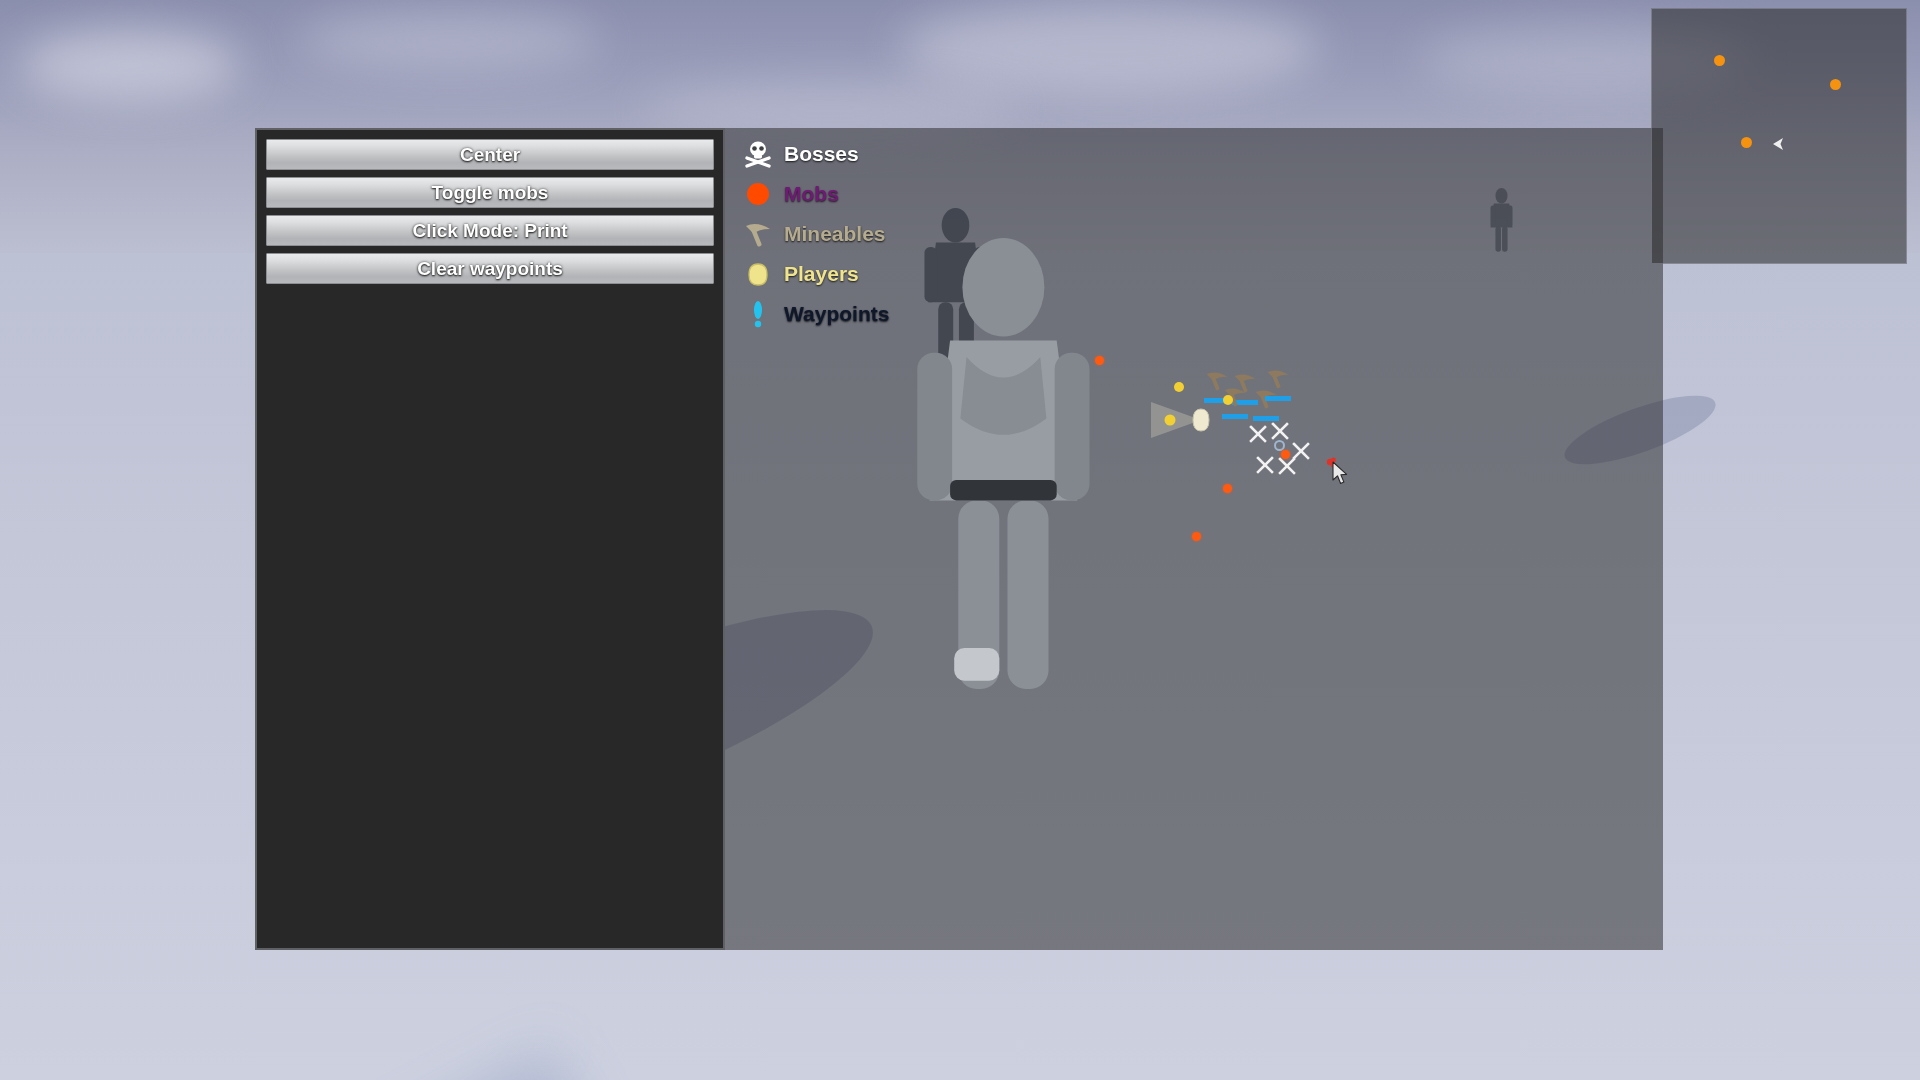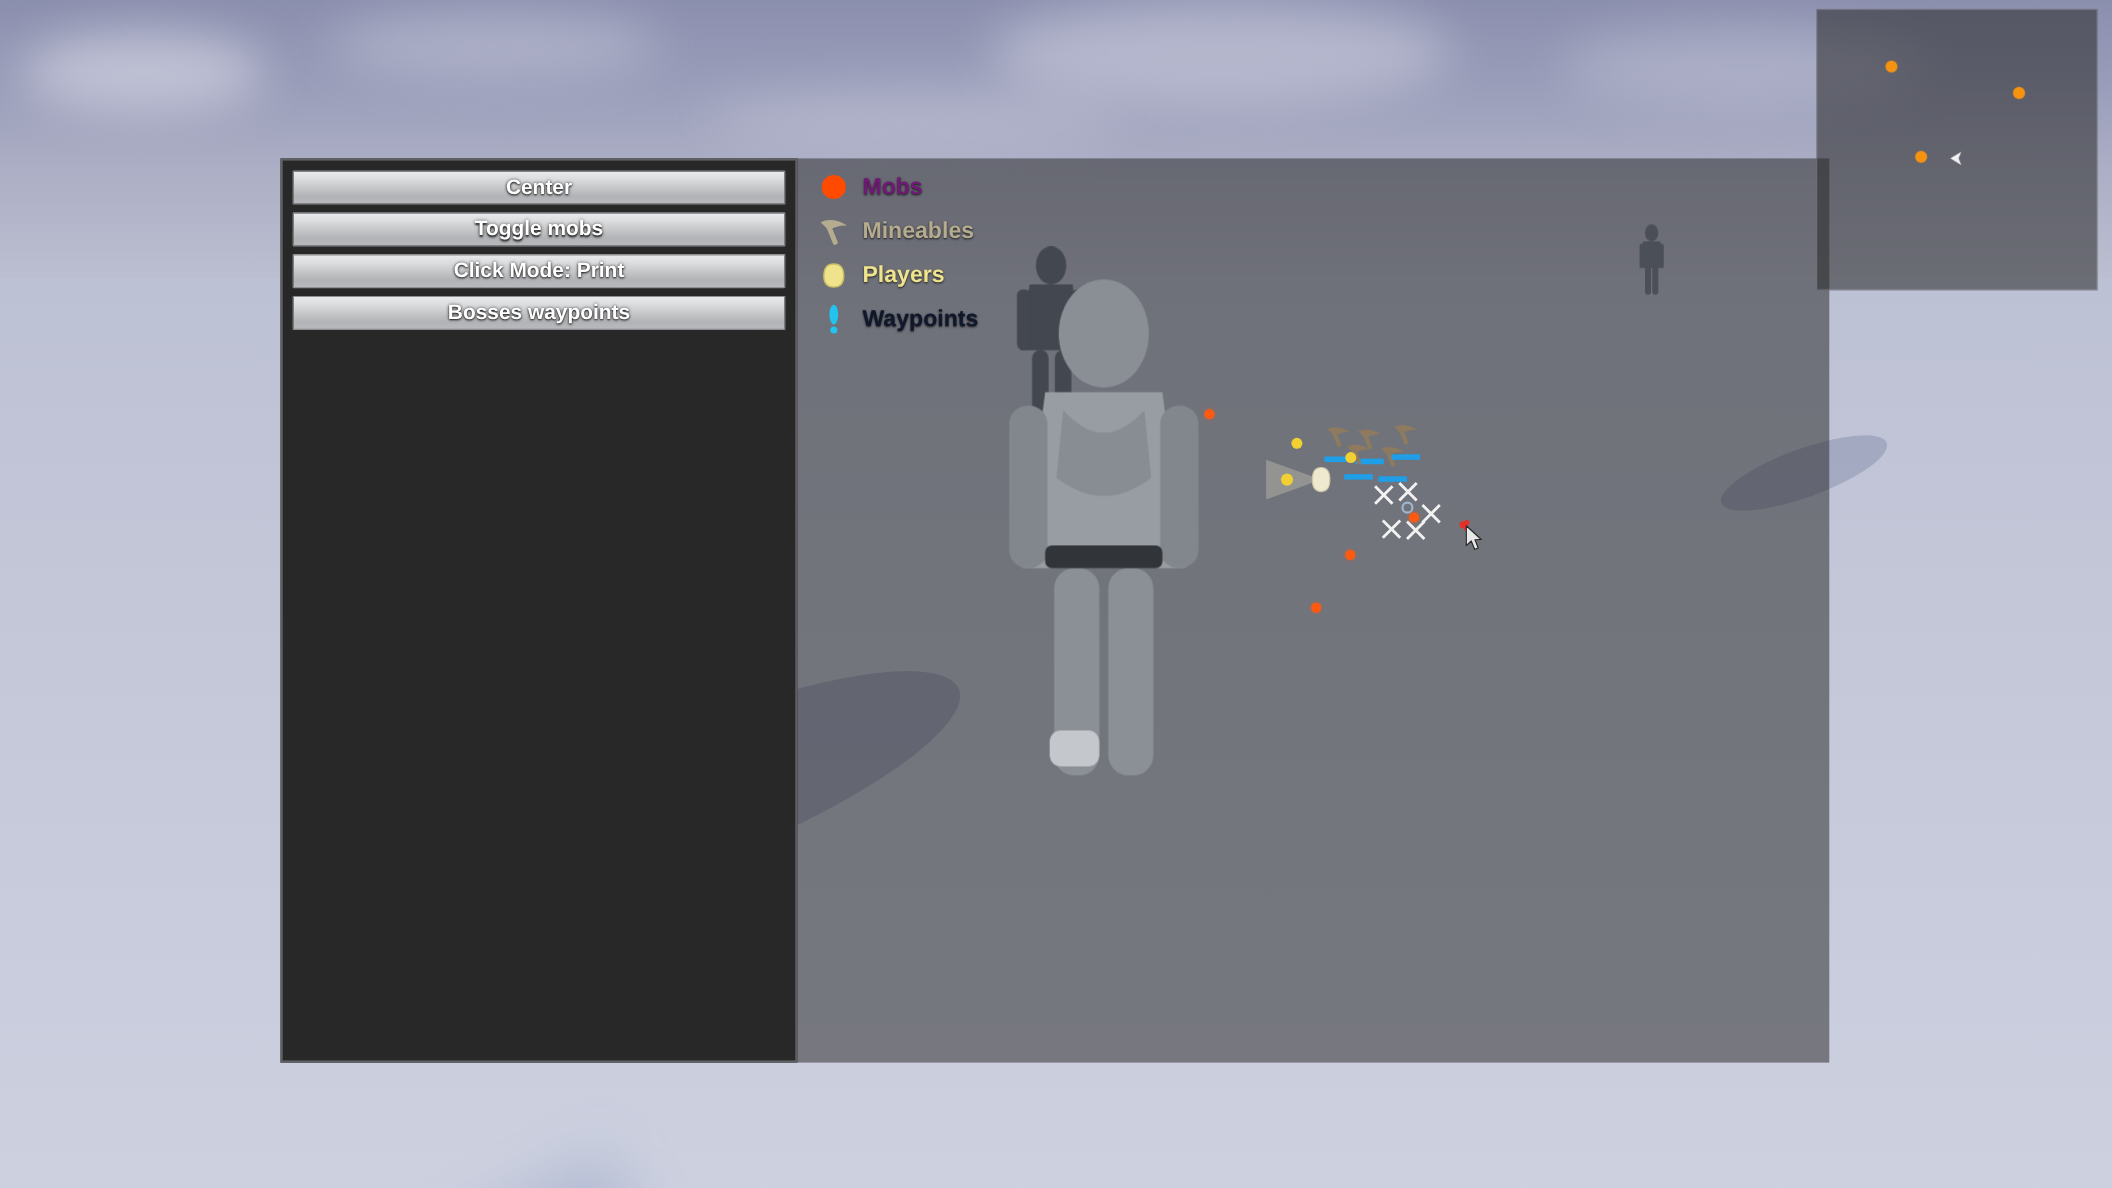--- a/index.html
+++ b/index.html
@@ -55,21 +55,21 @@
     background: rgba(110,125,175,0.30);
     filter: blur(26px);
     transform-origin: center;
   }
   .gs1 { left: 20px;  top: 930px; width: 600px; height: 150px; transform: rotate(-28deg);}
 
   
   .overlay {
     position: absolute;
     left: 255px;
-    top: 144px;
+    top: 128px;
     width: 1235px;
     height: 822px;
   }
 
   
   .control-panel {
     position: absolute;
     left: 0;
     top: 0;
     width: 470px;
@@ -236,21 +236,21 @@
     </svg>
   </div>
 
   <div class="overlay">
 
     <div class="control-panel">
       <div class="btn-stack">
         <button class="ue-button">Center</button>
         <button class="ue-button">Toggle mobs</button>
         <button class="ue-button">Click Mode: Print</button>
-        <button class="ue-button">Bosses waypoints</button>
+        <button class="ue-button">Clear waypoints</button>
       </div>
     </div>
 
     <div class="map-area">
 
       <svg width="938" height="822" style="position:absolute;left:0;top:0;">
         <g opacity="0.95">
 
           <g fill="#4a4d56" transform="translate(760,60) scale(0.55)">
             <ellipse cx="30" cy="14" rx="11" ry="14"></ellipse>
@@ -288,20 +288,37 @@
             <rect x="26" y="128" width="20" height="92" rx="9" fill="#8d9299"></rect>
             <rect x="50" y="128" width="20" height="92" rx="9" fill="#8d9299"></rect>
             <rect x="22" y="118" width="52" height="10" rx="3" fill="#2e3136"></rect>
             <rect x="24" y="200" width="22" height="16" rx="5" fill="#c9cdd2"></rect>
           </g>
         </g>
       </svg>
 
       <div class="legend">
 
+        <div class="legend-row">
+          <span class="legend-icon">
+            <svg width="30" height="28" viewBox="0 0 30 28">
+              <g fill="#ffffff">
+                <ellipse cx="15" cy="9" rx="8" ry="7.5"></ellipse>
+                <rect x="11" y="14.5" width="8" height="4" rx="1.4"></rect>
+                <g stroke="#ffffff" stroke-width="3.4" stroke-linecap="round">
+                  <line x1="4" y1="18" x2="26" y2="26"></line>
+                  <line x1="26" y1="18" x2="4" y2="26"></line>
+                </g>
+                <circle cx="11.5" cy="8.5" r="2.3" fill="#3d3f42"></circle>
+                <circle cx="18.5" cy="8.5" r="2.3" fill="#3d3f42"></circle>
+              </g>
+            </svg>
+          </span>
+          <span class="legend-label" style="color:#ffffff">Bosses</span>
+        </div>
 
 
         <div class="legend-row">
           <span class="legend-icon">
             <svg width="30" height="30" viewBox="0 0 30 30">
               <circle cx="15" cy="15" r="11" fill="#ff4a00"></circle>
             </svg>
           </span>
           <span class="legend-label" style="color:#701a75">Mobs</span>
         </div>

